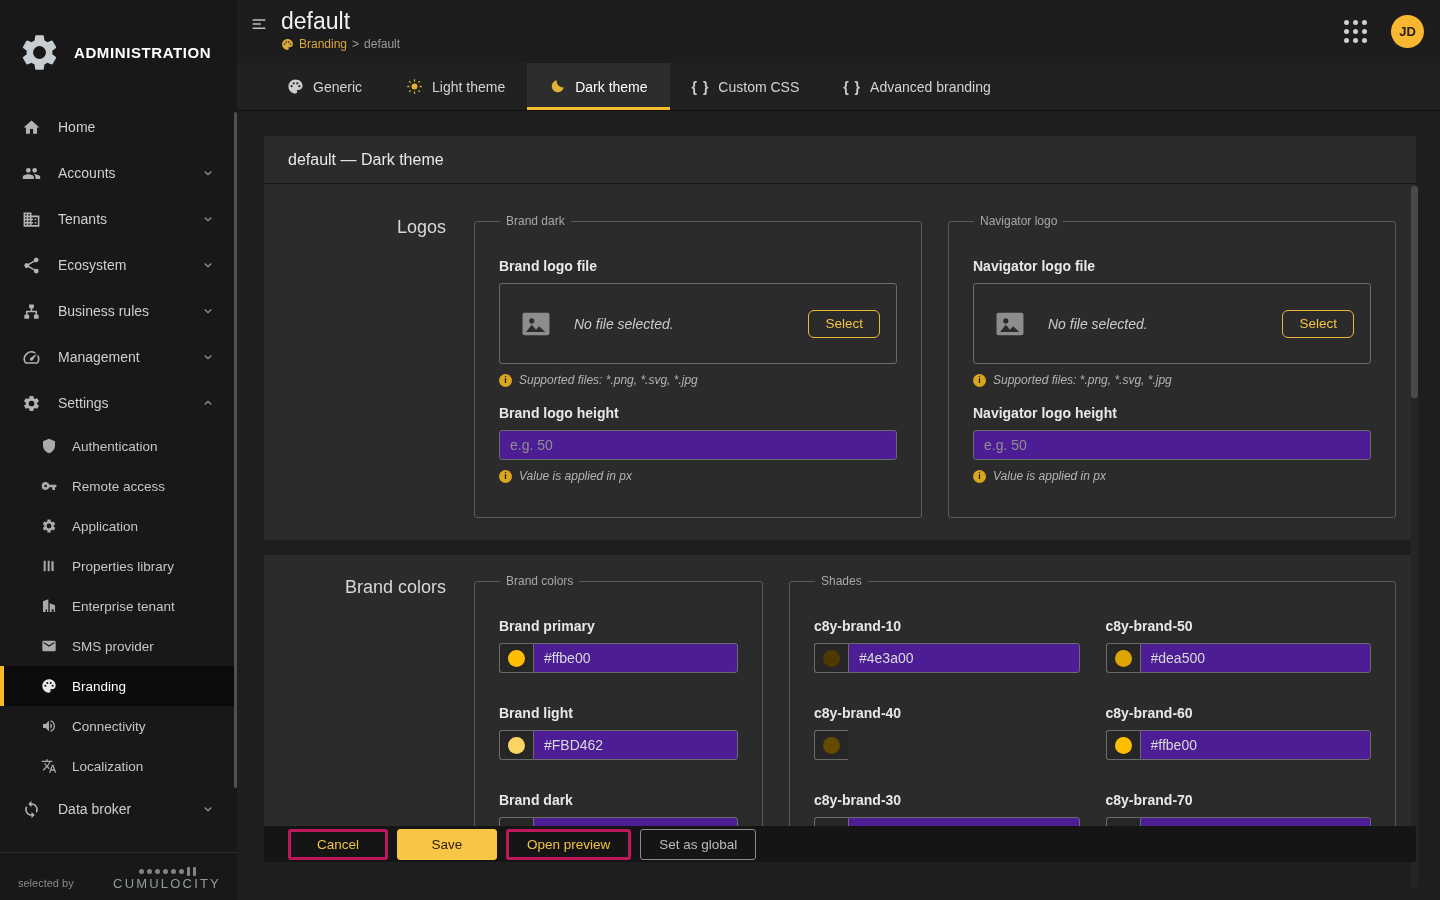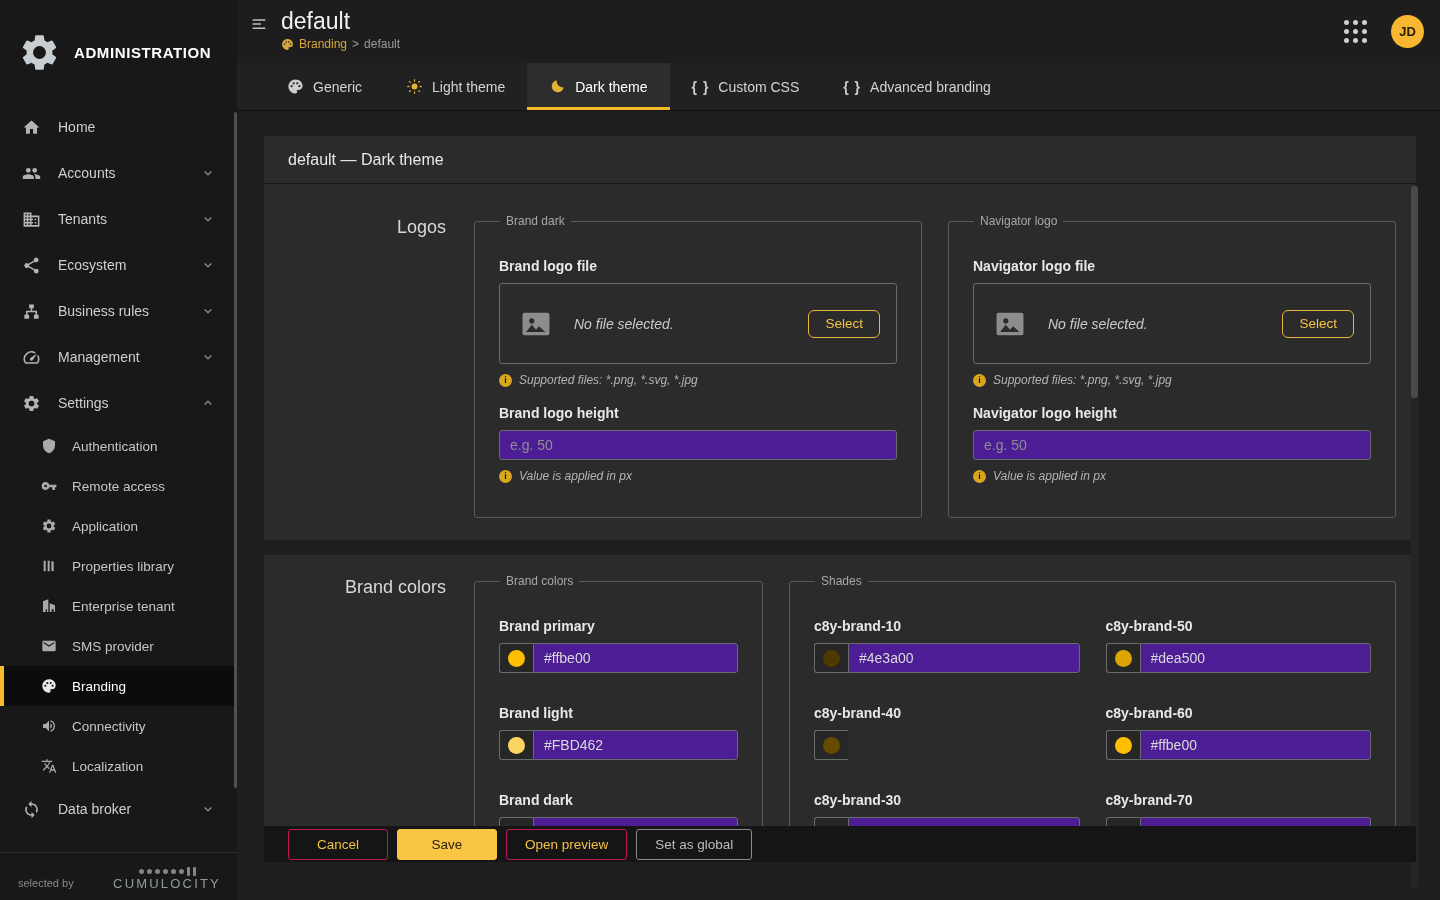--- a/index.html
+++ b/index.html
@@ -114,21 +114,21 @@
     align-items:center; justify-content:center; cursor:pointer; }
   .dot { width:17px; height:17px; border-radius:50%; }
   .cinput { flex:1; border-radius:0 3px 3px 0; min-width:0; }
   .shade-grid { display:grid; grid-template-columns:1fr 1fr; column-gap:26px; }
 
   
   .action-bar { position:absolute; left:27px; right:24px; top:715px; height:36px;
     background:#151515; display:flex; align-items:center; gap:9px; padding-left:24px; z-index:4; }
   .btn { height:31px; min-width:100px; padding:0 18px; font-size:13.5px;
     border-radius:3px; font-family:inherit; cursor:pointer; }
-  .btn-outline { background:transparent; border:1px solid #be185d; color:#f2c243; }
+  .btn-outline { background:transparent; border:3px solid #be185d; color:#f2c243; }
   .btn-primary { background:#f8c545; border:1px solid #f8c545; color:#2b2209; }
   .btn-ghost { background:transparent; border:1px solid #8a8a8a; color:#bcbcbc; }
 
   
   .v-track { position:absolute; right:22px; top:75px; bottom:12px; width:7px;
     background:#252525; border-radius:3px; }
   .v-thumb { position:absolute; right:22px; top:75px; width:7px; height:212px;
     background:#4a4a4a; border-radius:3px; cursor:pointer; z-index:6; }
 </style>
 </head>

